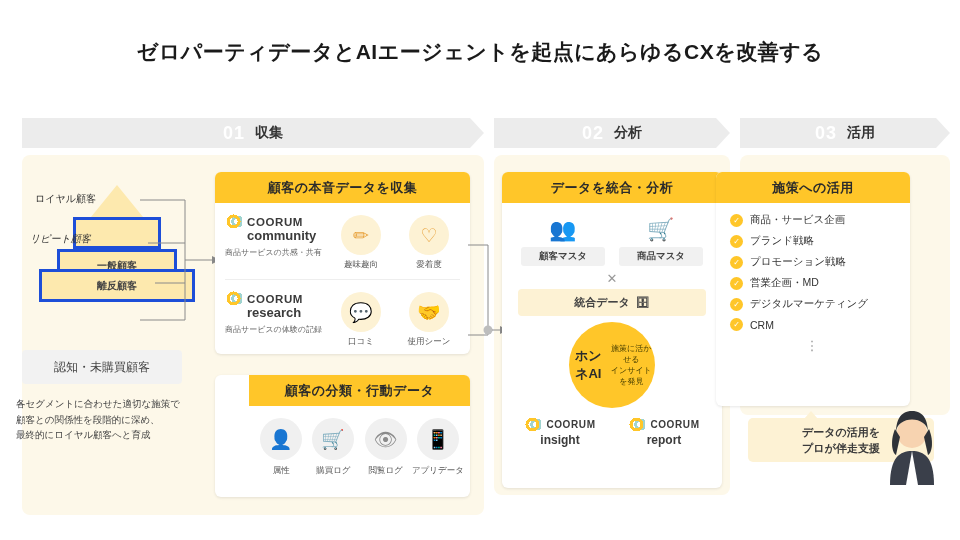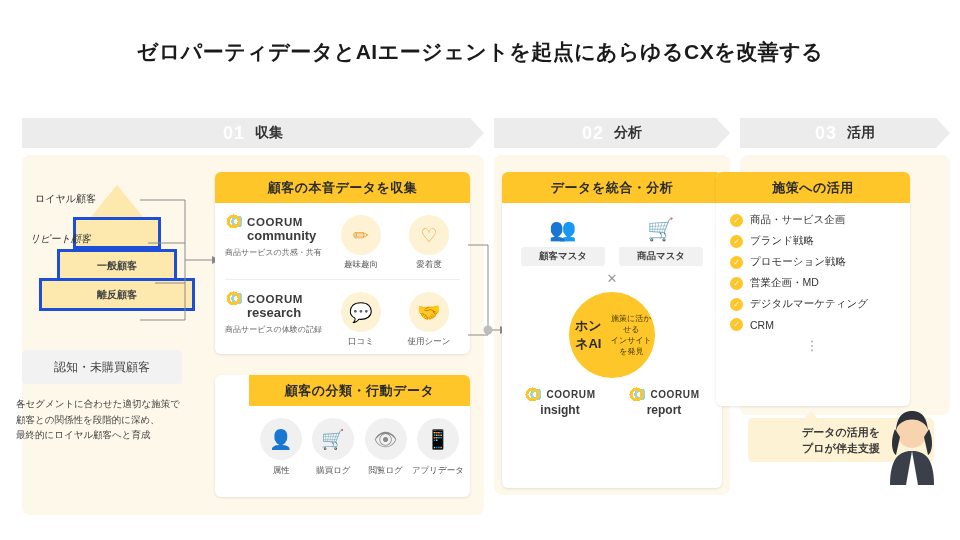--- a/index.html
+++ b/index.html
@@ -234,21 +234,21 @@
 </div>
 
 <div class="panel" id="panel1"></div>
 <div class="panel" id="panel2"></div>
 <div class="panel" id="panel3"></div>
 
 <div class="pyr">
   <div class="ptri"></div>
   <div class="pstep" style="left:38px; top:32px; width:88px; height:32px;"></div>
   <div class="pstep" style="left:22px; top:64px; width:120px; height:33px;">一般顧客</div>
-  <div class="pstep" style="left:4px; top:93px; width:156px; height:33px;">離反顧客</div>
+  <div class="pstep" style="left:4px; top:84px; width:156px; height:33px;">離反顧客</div>
 </div>
 <div class="plabel" style="left:35px; top:192px;">ロイヤル顧客</div>
 <div class="plabel" style="left:30px; top:232px;font-style:italic;">リピート顧客</div>
 <div class="pbottom">認知・未購買顧客</div>
 <div class="pnote" id="pyr-note">各セグメントに合わせた適切な施策で<br>顧客との関係性を段階的に深め、<br>最終的にロイヤル顧客へと育成</div>
 
 <svg class="arrow" style="left:130px; top:195px;" width="95" height="145">
   <path d="M10,5 H55 V125 H10" fill="none" stroke="#8a8a8a" stroke-width="1"></path>
   <path d="M18,48 H55" fill="none" stroke="#8a8a8a" stroke-width="1"></path>
   <path d="M25,88 H55" fill="none" stroke="#8a8a8a" stroke-width="1"></path>
@@ -342,20 +342,24 @@
       <div class="master-lbl">顧客マスタ</div>
     </div>
     <div class="master">
       <div class="master-ic">🛒</div>
       <div class="master-lbl">商品マスタ</div>
     </div>
   </div>
 
   <div class="xmark">✕</div>
 
+  <div class="integ">
+    <span>統合データ</span>
+    <span>🗄</span>
+  </div>
 
   <div class="honne-wrap">
     <div class="honne">
       <b>ホンネAI</b>
       <span id="ai-sub">施策に活かせる<br>インサイトを発見</span>
     </div>
   </div>
 
 
   <div class="prod-row">

